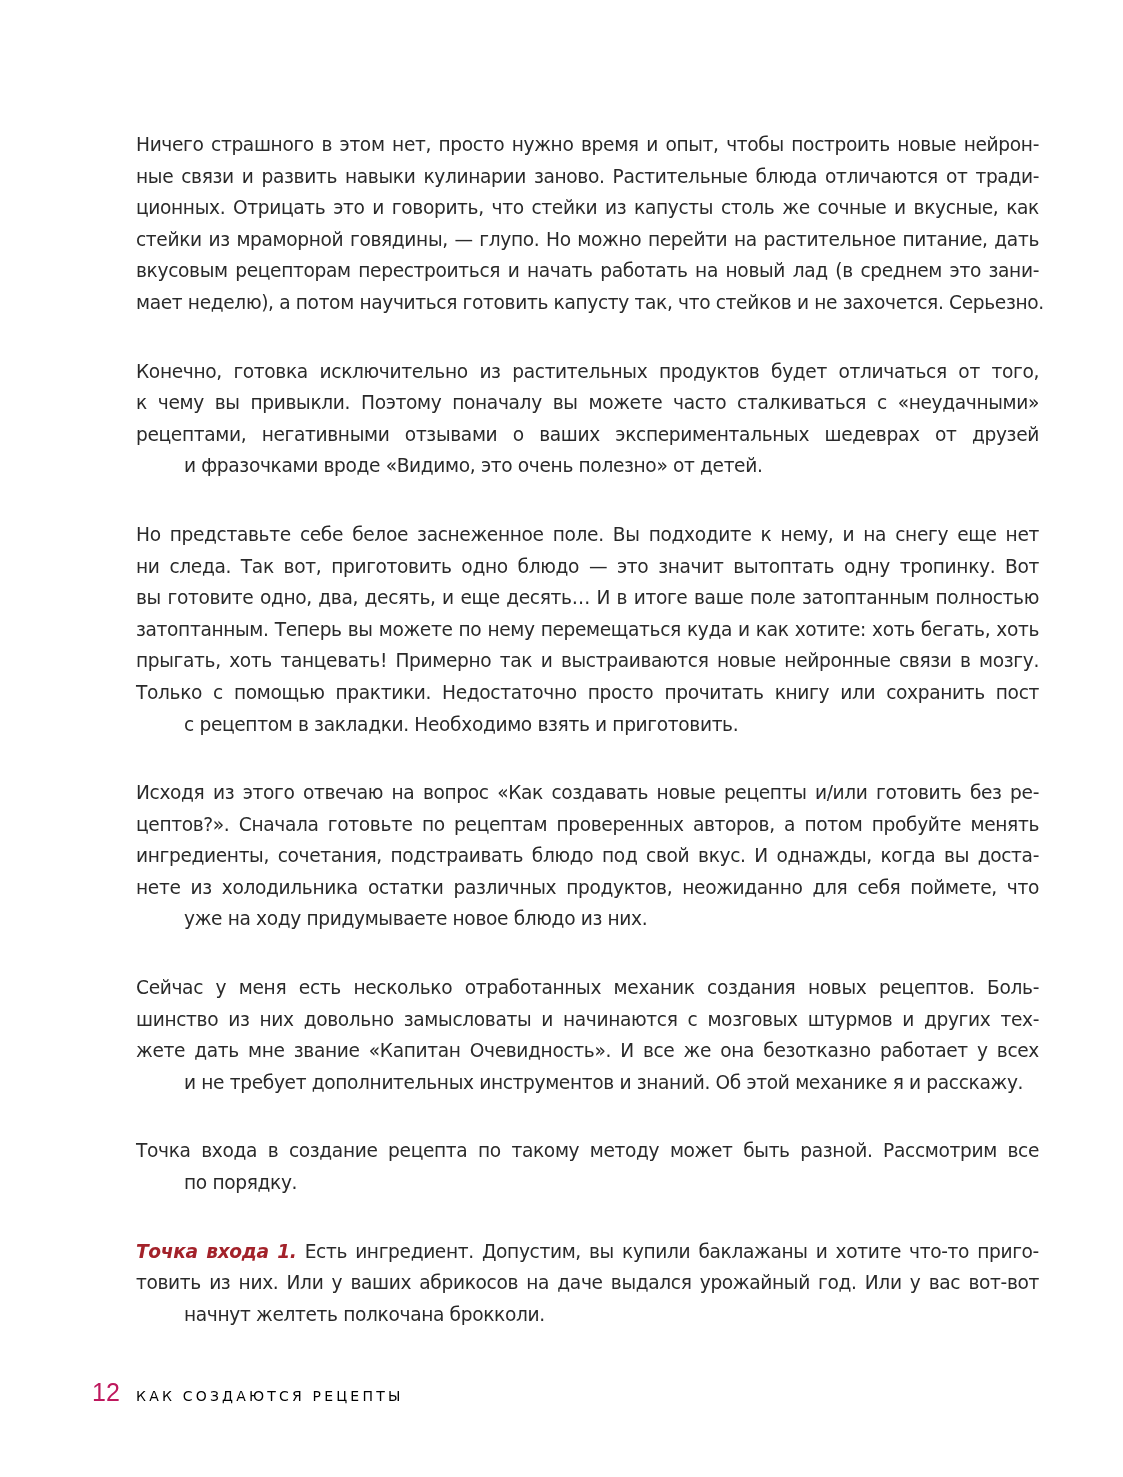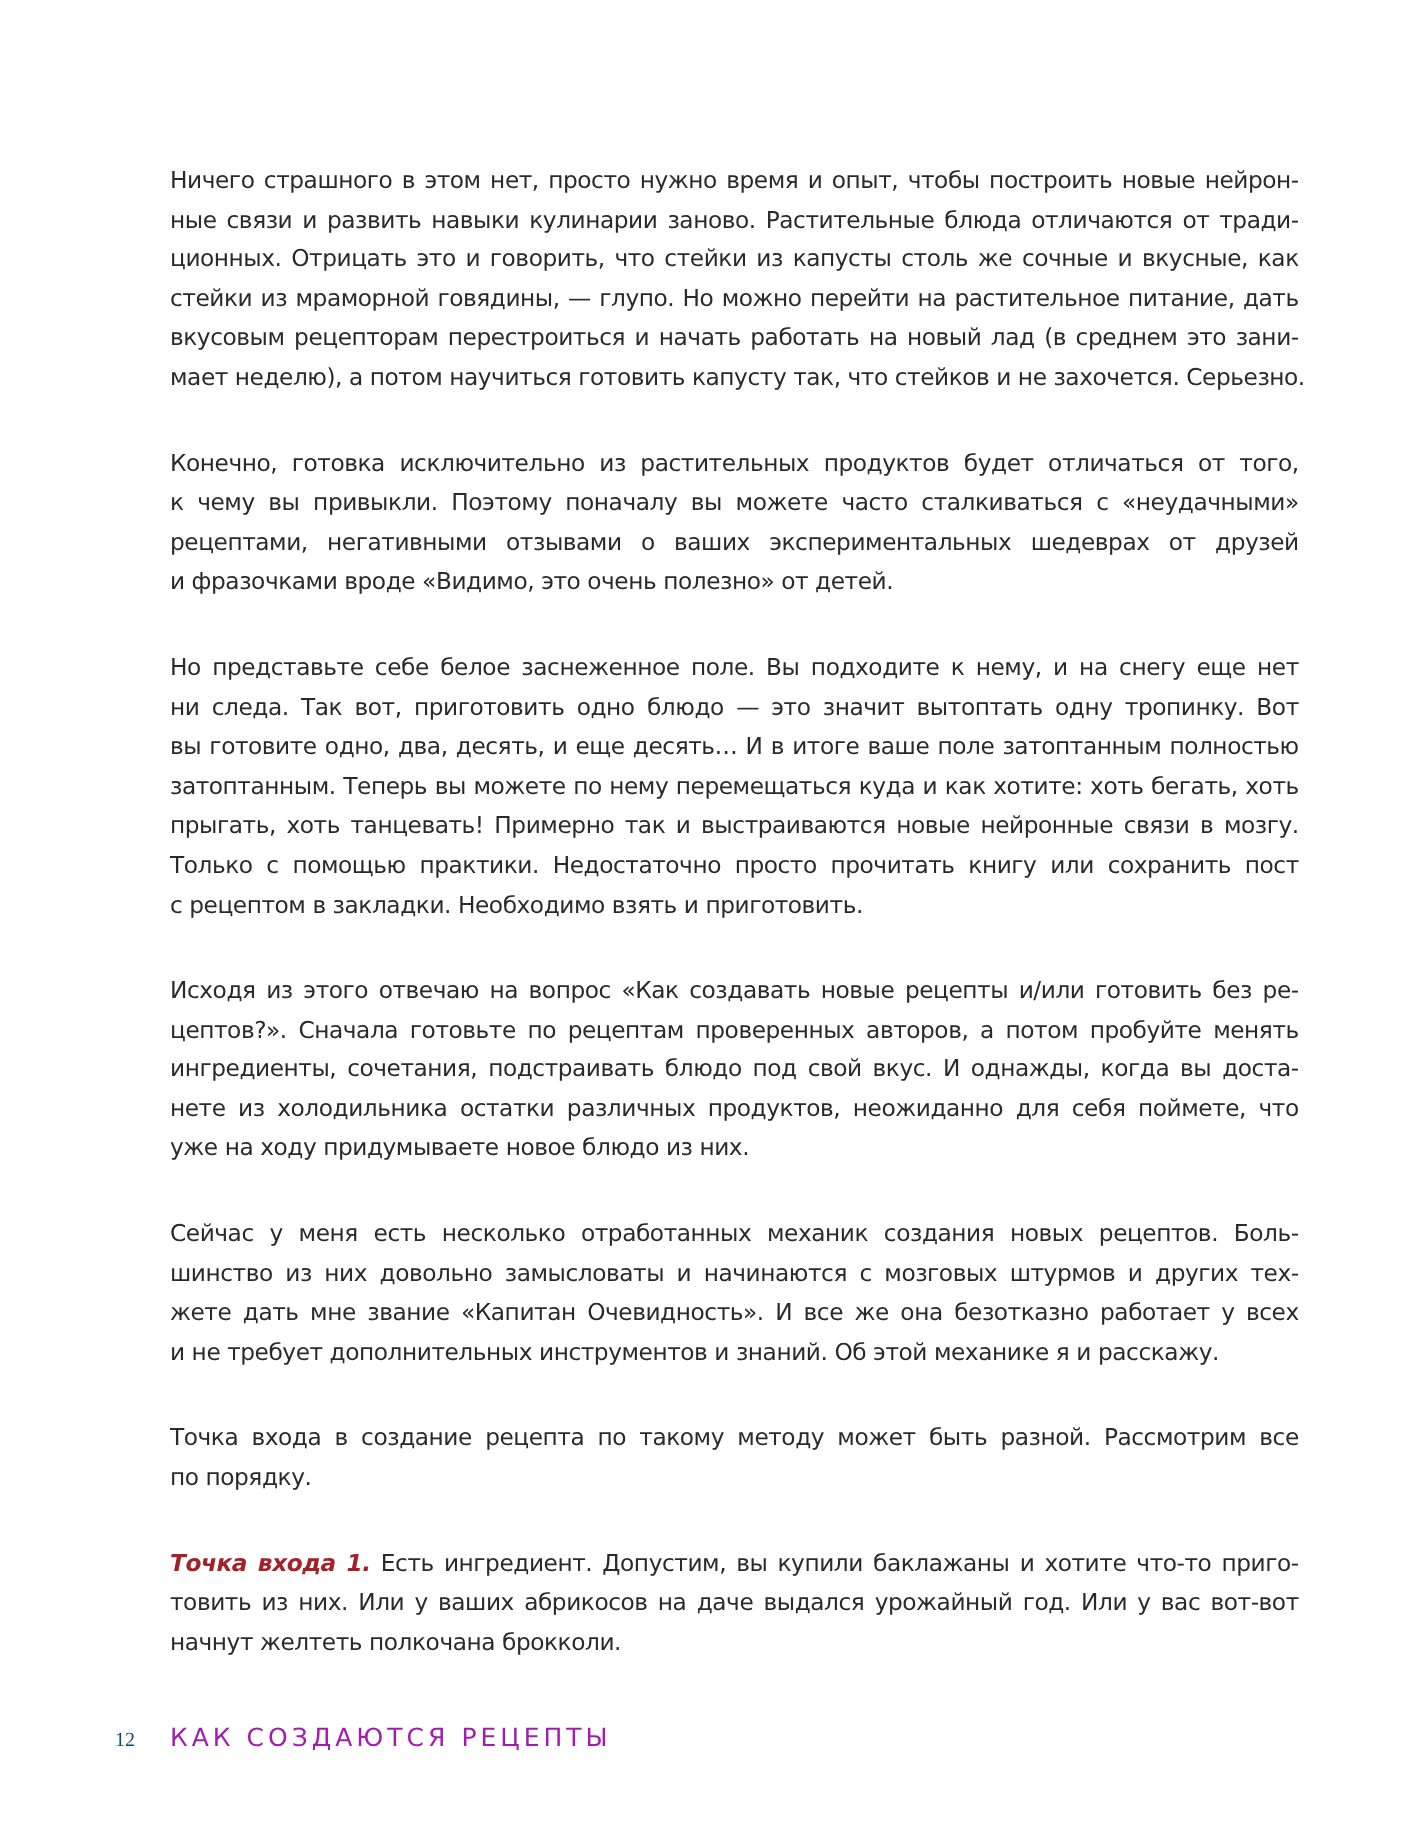--- a/index.html
+++ b/index.html
@@ -2,25 +2,25 @@
 <html><head>
 <meta charset="utf-8">
 <style>
   html, body { margin: 0; padding: 0; background: #ffffff; }
   body { width: 1123px; height: 1477px; position: relative; overflow: hidden;
          font-family: "DejaVu Sans", sans-serif; color: #2a2a2a; }
   .page { position: absolute; left: 136px; top: 129px; width: 903px; }
   .para { margin: 0 0 37px 0; }
   .line { display: block; font-size: 18.6px; line-height: 31.6px; height: 31.6px;
           text-align: justify; text-align-last: justify; white-space: nowrap; letter-spacing: -0.35px; }
-  .line.last { text-align-last: left; }
+  .line.last { text-align-last: left; margin-left: 48px; }
   .lead { color: #a3222a; font-weight: bold; font-style: italic; }
   .footer { position: absolute; left: 92px; top: 1378px; height: 30px; display: flex; align-items: baseline; }
-  .page-num { color: #0c4a6e; font-size: 16px; width: 44px; font-family: Liberation Serif, serif; }
-  .running-head { font-size: 20px; letter-spacing: 3.2px; color: #a21caf; }
+  .page-num { color: #be185d; font-size: 25px; width: 44px; font-family: Liberation Sans, sans-serif; }
+  .running-head { font-size: 14px; letter-spacing: 3.2px; color: #000000; }
 </style>
 </head>
 <body>
 
 <div class="page">
   <p class="para">
     <span class="line">Ничего страшного в этом нет, просто нужно время и опыт, чтобы построить новые нейрон-</span>
     <span class="line">ные связи и развить навыки кулинарии заново. Растительные блюда отличаются от тради-</span>
     <span class="line">ционных. Отрицать это и говорить, что стейки из капусты столь же сочные и вкусные, как</span>
     <span class="line">стейки из мраморной говядины, — глупо. Но можно перейти на растительное питание, дать</span>

